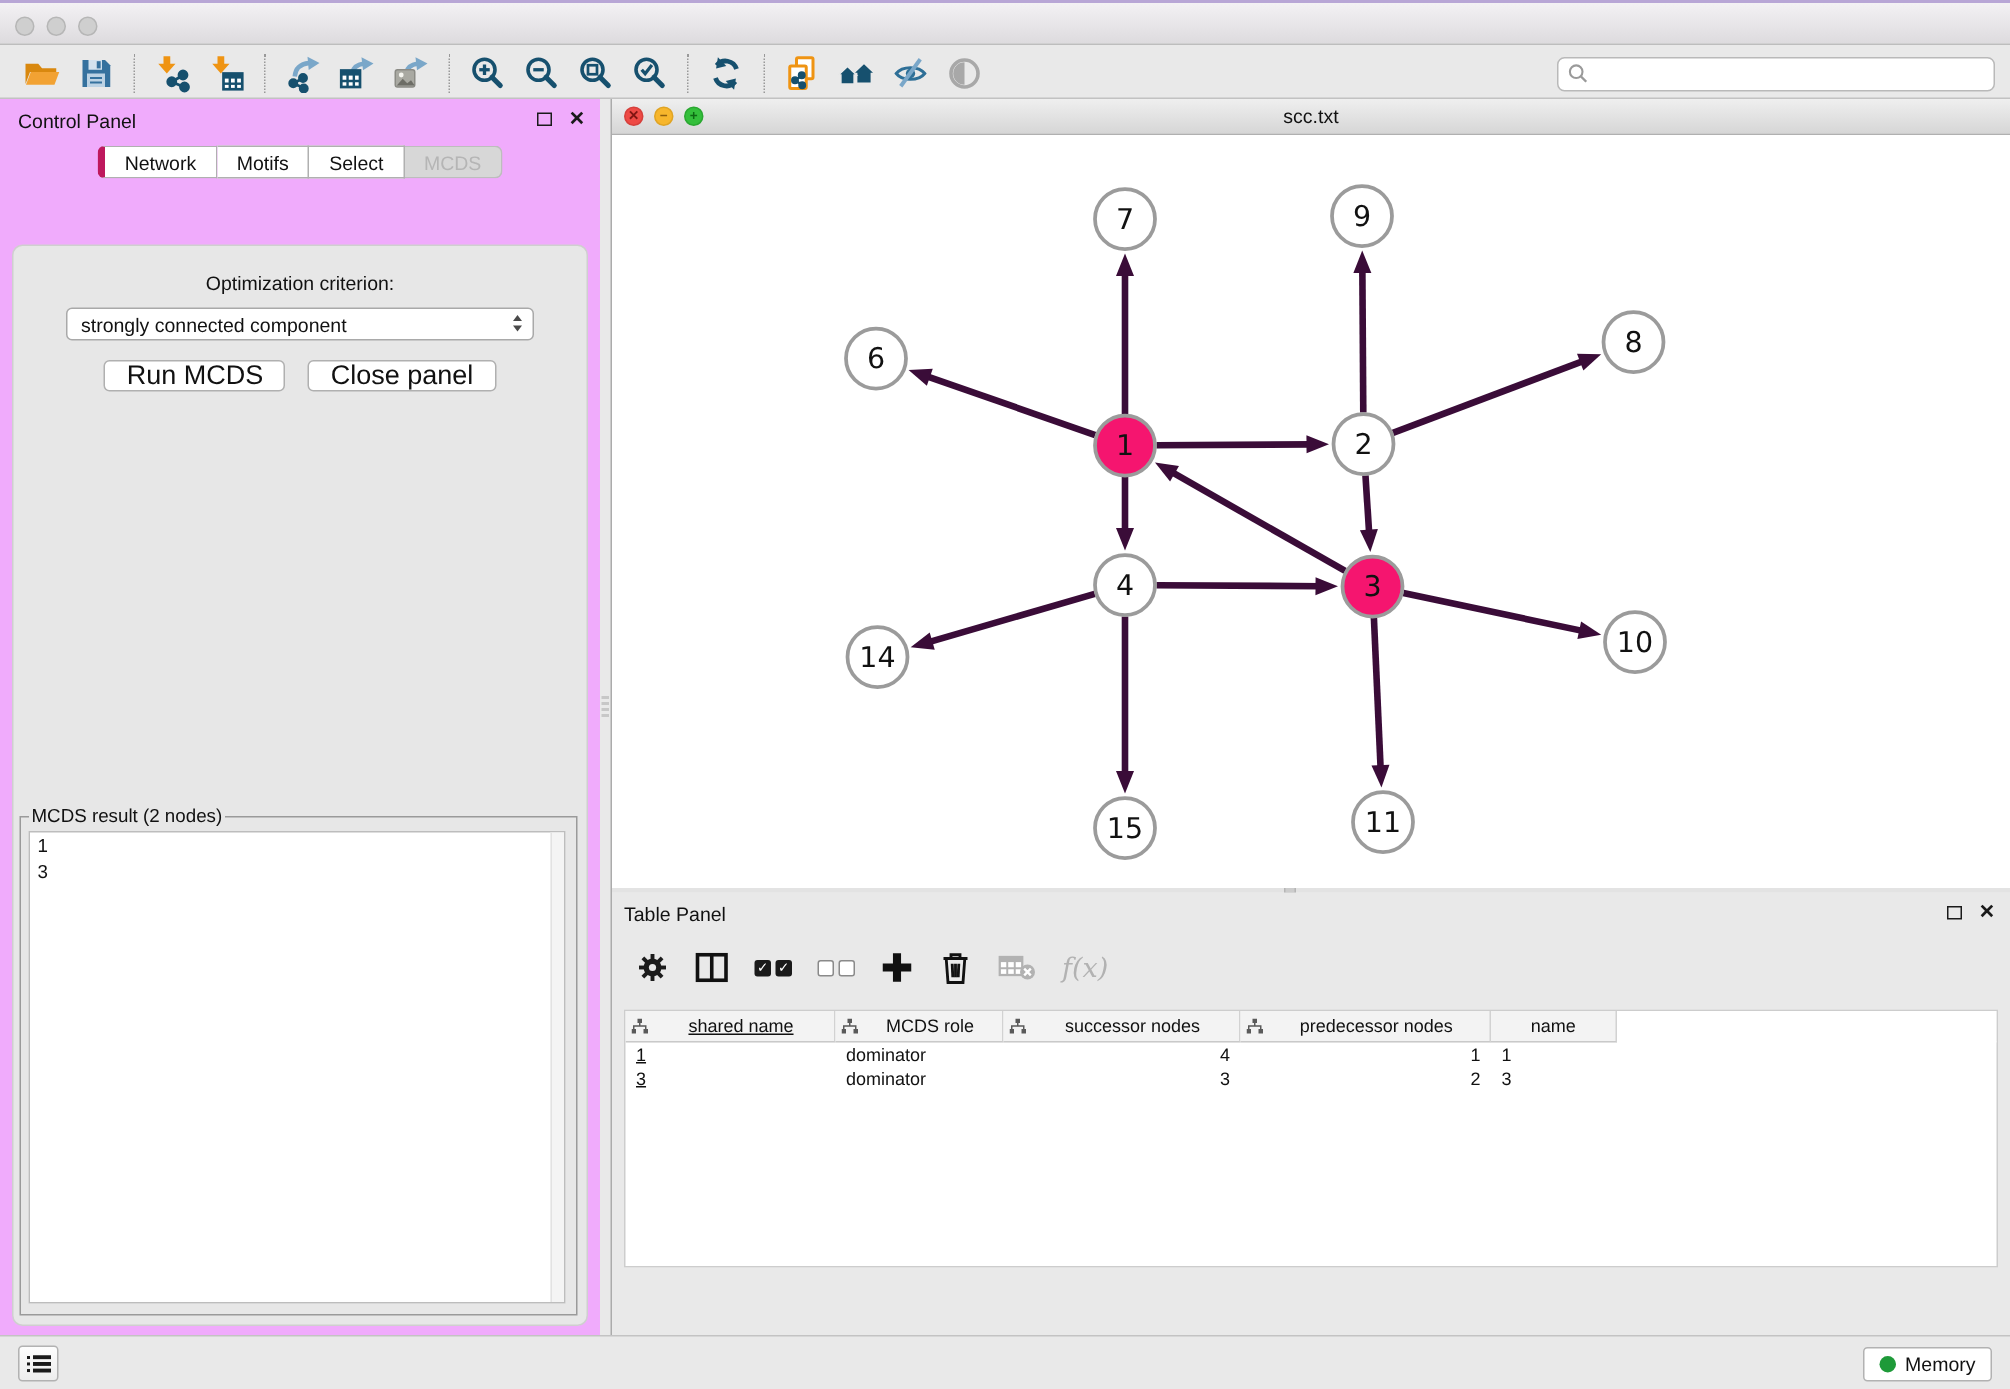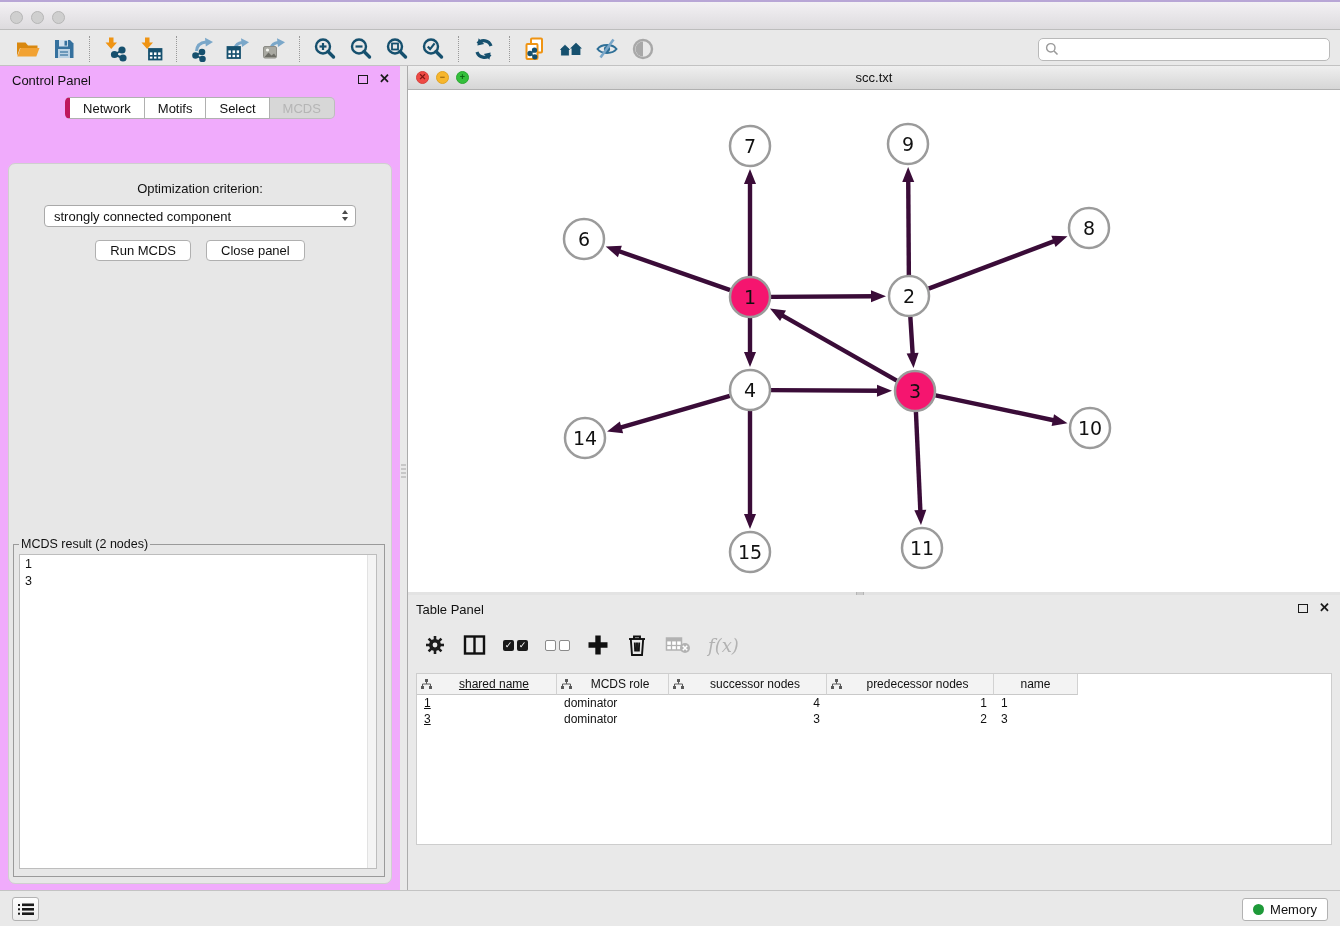--- a/index.html
+++ b/index.html
@@ -43,21 +43,21 @@
   .cp-box { position:absolute; top:52px; left:8px; right:8px; bottom:6px;
     background:#e7e7e7; border:1px solid #cfcfcf; border-radius:7px;margin-top:45px; }
   .opt-label { text-align:center; margin-top:17px; font-size:13px; }
   .mac-select { margin:9px auto 0; width:312px; height:22px; background:#fff; border:1px solid #a9a9a9;
     border-radius:4px; display:flex; align-items:center; padding:0 24px 0 9px; font-size:13px; position:relative; }
   .mac-select .arrows { position:absolute; right:7px; top:4px; display:flex; flex-direction:column; gap:2.5px; }
   .tri-up { width:0; height:0; border-left:3.5px solid transparent; border-right:3.5px solid transparent; border-bottom:4.5px solid #4a4a4a; }
   .tri-dn { width:0; height:0; border-left:3.5px solid transparent; border-right:3.5px solid transparent; border-top:4.5px solid #4a4a4a; }
   .cp-buttons { display:flex; justify-content:center; gap:15px; margin-top:13px; }
   .mac-btn { height:21px; background:#fff; border:1px solid #b0b0b0; border-radius:4px;
-    font-size:13px; padding:0 14px; display:flex; align-items:center; color:#111;
+    font-size:18px; padding:0 14px; display:flex; align-items:center; color:#111;
     font-family:"Liberation Sans",sans-serif; }
   fieldset.result-fs { position:absolute; left:4px; right:6px; top:373px; bottom:6px;
     border:1px solid #9a9a9a; margin:0; padding:0; }
   fieldset.result-fs legend { font-size:12.5px; margin-left:5px; padding:0 2px; }
   .result-box { position:absolute; left:5px; right:7px; top:3px; bottom:7px; background:#fff;
     border:1px solid #bdbdbd; }
   .result-scroll { position:absolute; right:0; top:0; bottom:0; width:9px; background:#f4f4f4; border-left:1px solid #e2e2e2; }
   .result-line { font-size:12.5px; line-height:16px; padding-left:5px; padding-top:1px; }
   
   .v-split { position:absolute; left:400px; width:8px; top:66px; bottom:36px; background:#e9e9e9; border-right:1px solid #ababab; }

